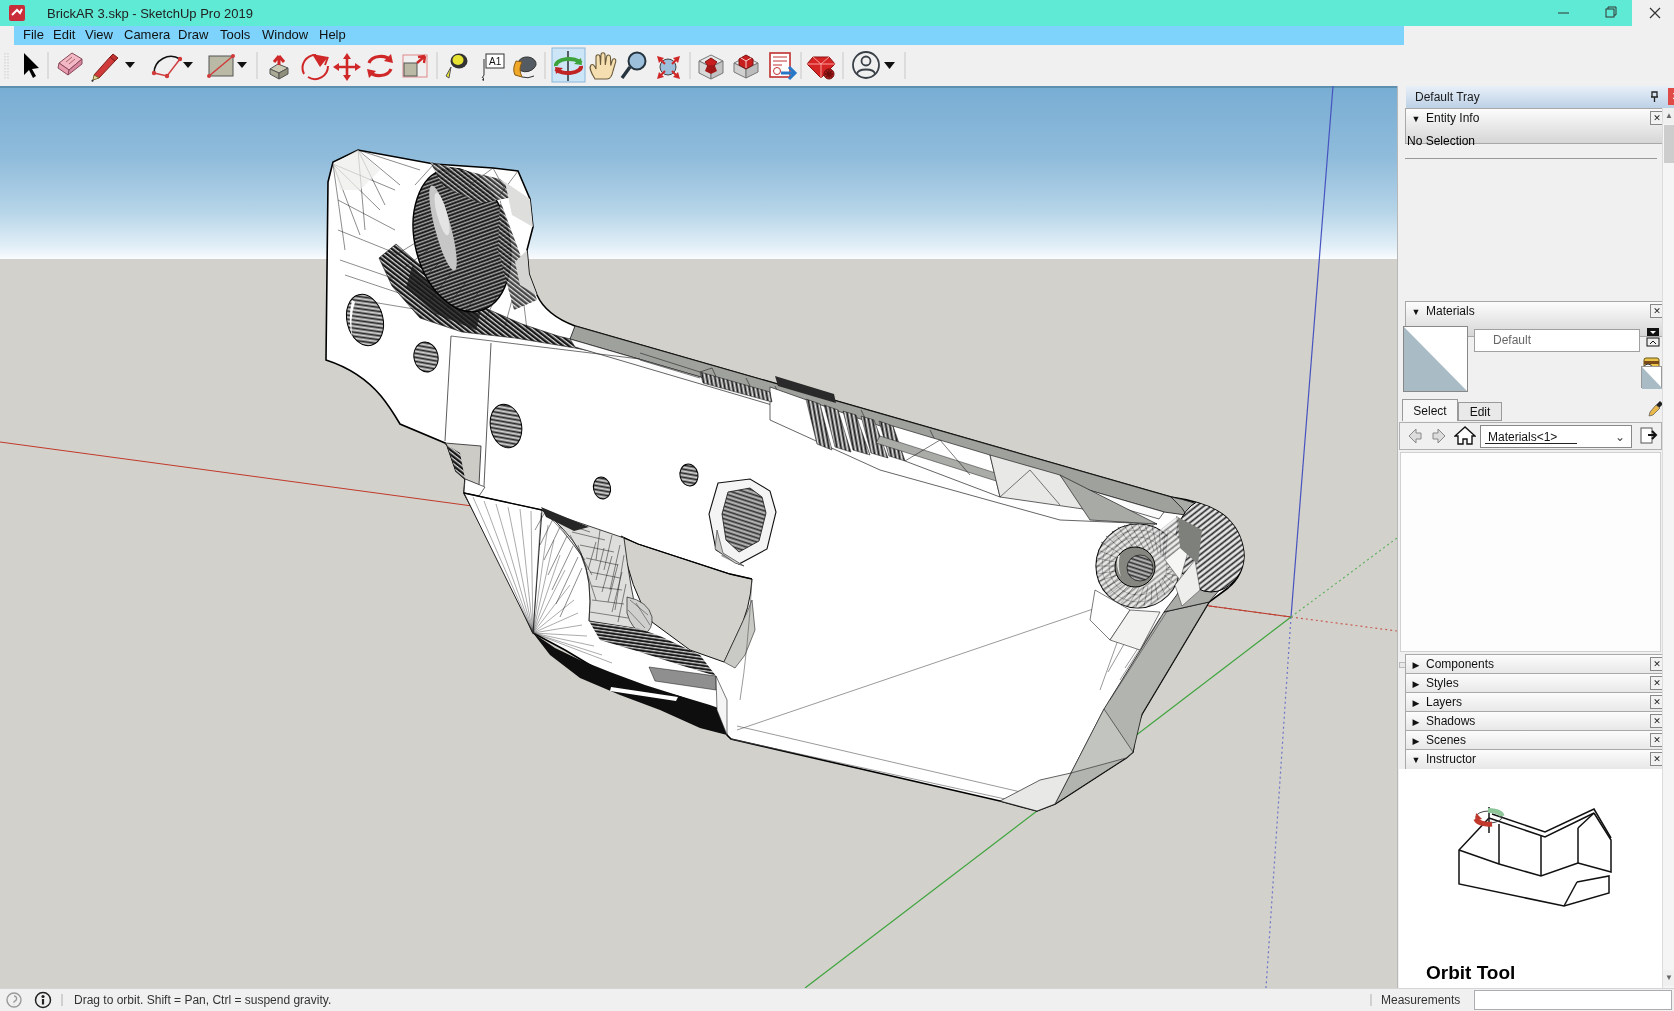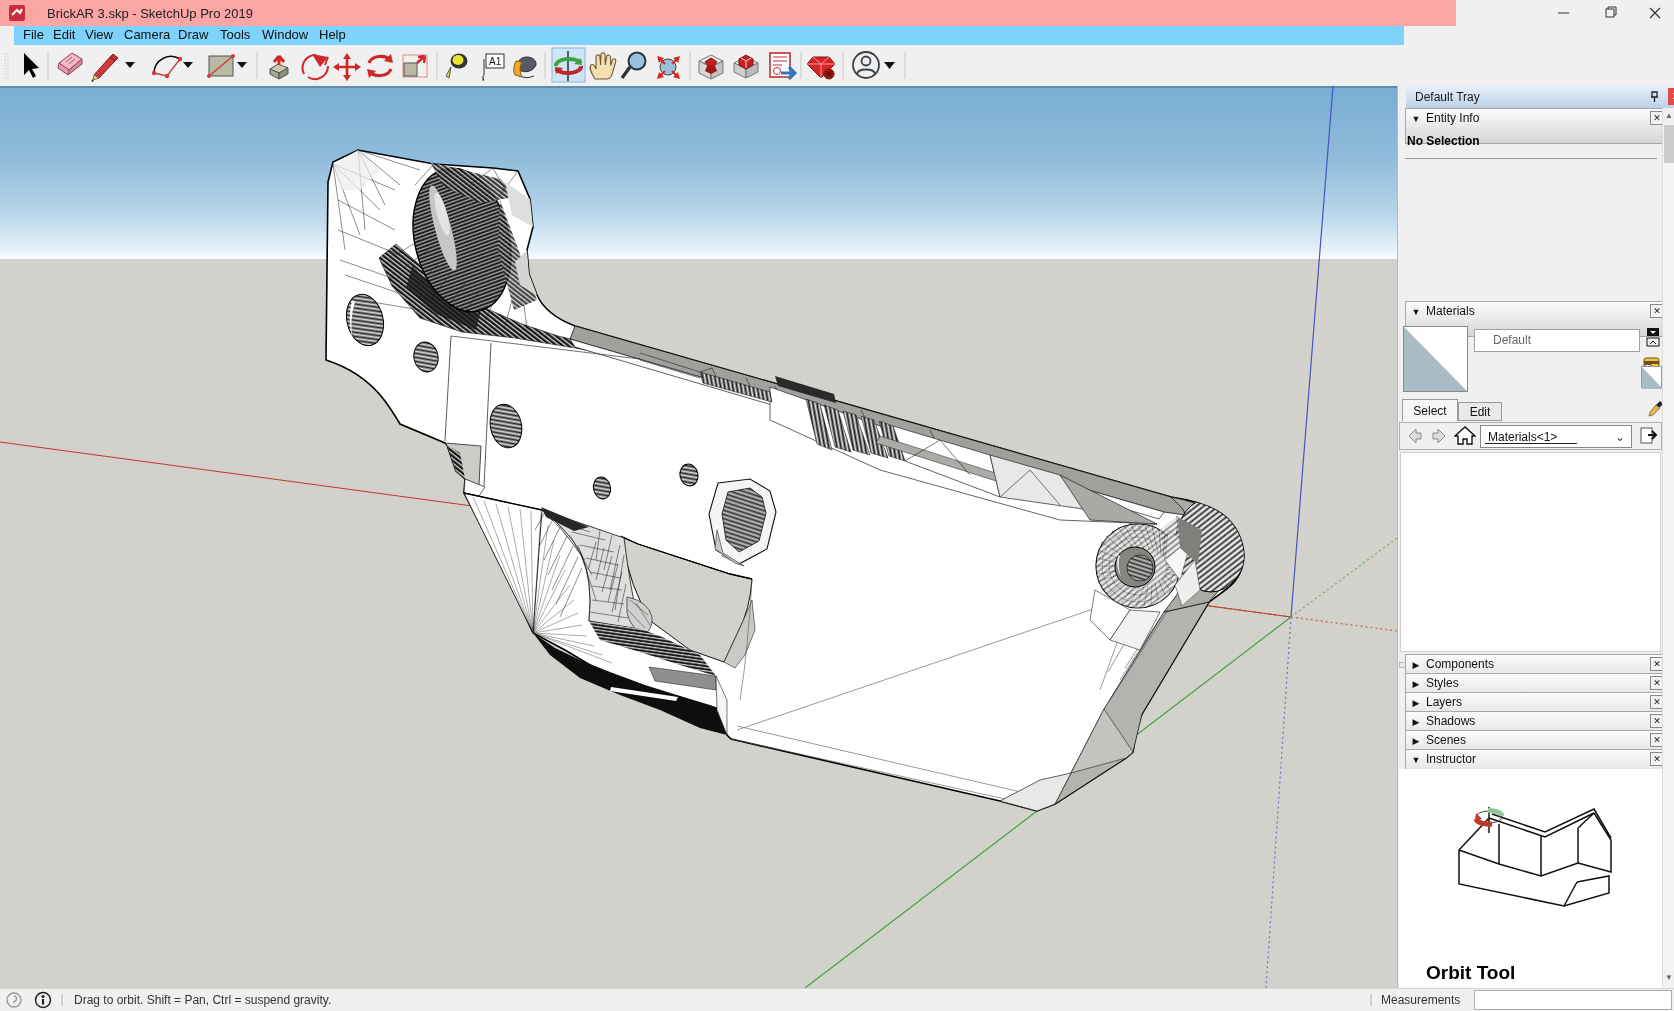--- a/index.html
+++ b/index.html
@@ -1,16 +1,16 @@
 <!DOCTYPE html>
 <html><head><meta charset="utf-8">
 <style>
 *{margin:0;padding:0;box-sizing:border-box}
 html,body{width:1674px;height:1011px;overflow:hidden;font-family:"Liberation Sans",sans-serif;background:#f0f0f0}
-#titlebar{position:absolute;left:0;top:0;width:1456px;height:26px;background:#fca5a5}
+#titlebar{position:absolute;left:0;top:0;width:1632px;height:26px;background:#5eead4}
 #title-text{position:absolute;left:47px;top:6px;font-size:13px;color:#222}
 .winbtn{position:absolute;top:0;width:46px;height:26px}
 #menubar{position:absolute;left:14px;top:26px;width:1390px;height:19px;background:#7dd3fc;font-size:13px;color:#111}
 .menu{position:absolute;top:1px}
 #toolbar{position:absolute;left:0;top:45px;width:1674px;height:41px;background:#f0f0f0}
 #viewport{position:absolute;left:0;top:86px;width:1397px;height:902px;background:#d3d1cb}
 #tray{position:absolute;left:1397px;top:86px;width:277px;height:902px;background:#f0f0f0;border-left:1px solid #b8b8b8;font-size:12px;color:#111}
 #traytitle{position:absolute;left:8px;top:0;width:277px;height:22px;background:linear-gradient(#e8f0f9,#bdd1e6);}
 .sechdr{position:absolute;left:7px;width:263px;height:36px;background:linear-gradient(#fcfcfc,#d6d6d6);border:1px solid #a8a8a8;line-height:18px}
 .sechdr .arr{display:inline-block;width:20px;text-align:center;font-size:9px}
@@ -398,21 +398,21 @@
 </div>
 <div id="tray">
  <div id="traytitle">
   <span style="position:absolute;left:9px;top:4px;font-size:12px;color:#1a1a1a">Default Tray</span>
   <svg width="12" height="12" style="position:absolute;left:243px;top:5px">
         <path d="M3 1 h5 v5 h-5 Z M2 6 h7 M5.5 6 v5" stroke="#222" fill="none" stroke-width="1.3"></path>
       </svg>
   <div style="position:absolute;left:262px;top:2px;width:15px;height:17px;background:#e04b48;color:#fff;font-size:10px;text-align:center;line-height:16px;font-weight:bold">x</div>
  </div>
  <div class="sechdr" style="top:22px"><span class="arr">▼</span>Entity Info<span class="xbtn">✕</span></div>
- <div style="position:absolute;left:9px;top:48px;font-weight:bold;font-size:12px;color:#000">No Selection</div>
+ <div style="position:absolute;left:9px;top:48px;font-weight:normal;font-size:12px;color:#000">No Selection</div>
  <div style="position:absolute;left:7px;top:72px;width:252px;height:1px;background:#9a9a9a"></div>
  <div class="sechdr" style="top:215px"><span class="arr">▼</span>Materials<span class="xbtn">✕</span></div>
  <div style="position:absolute;left:5px;top:240px;width:65px;height:66px;background:#fff;border:1px solid #888">
    <svg width="63" height="64">
         <path d="M0,0 L63,64 L0,64 Z" fill="#a9bcc6"></path>
       </svg>
  </div>
  <div style="position:absolute;left:76px;top:243px;width:166px;height:23px;background:#fff;border:1px solid #a0a0a0;font-size:12px;color:#666;line-height:21px;padding-left:18px">Default</div>
  <svg width="18" height="20" style="position:absolute;left:246px;top:241px">
       <rect x="3" y="1" width="12" height="8" fill="#111"></rect>

